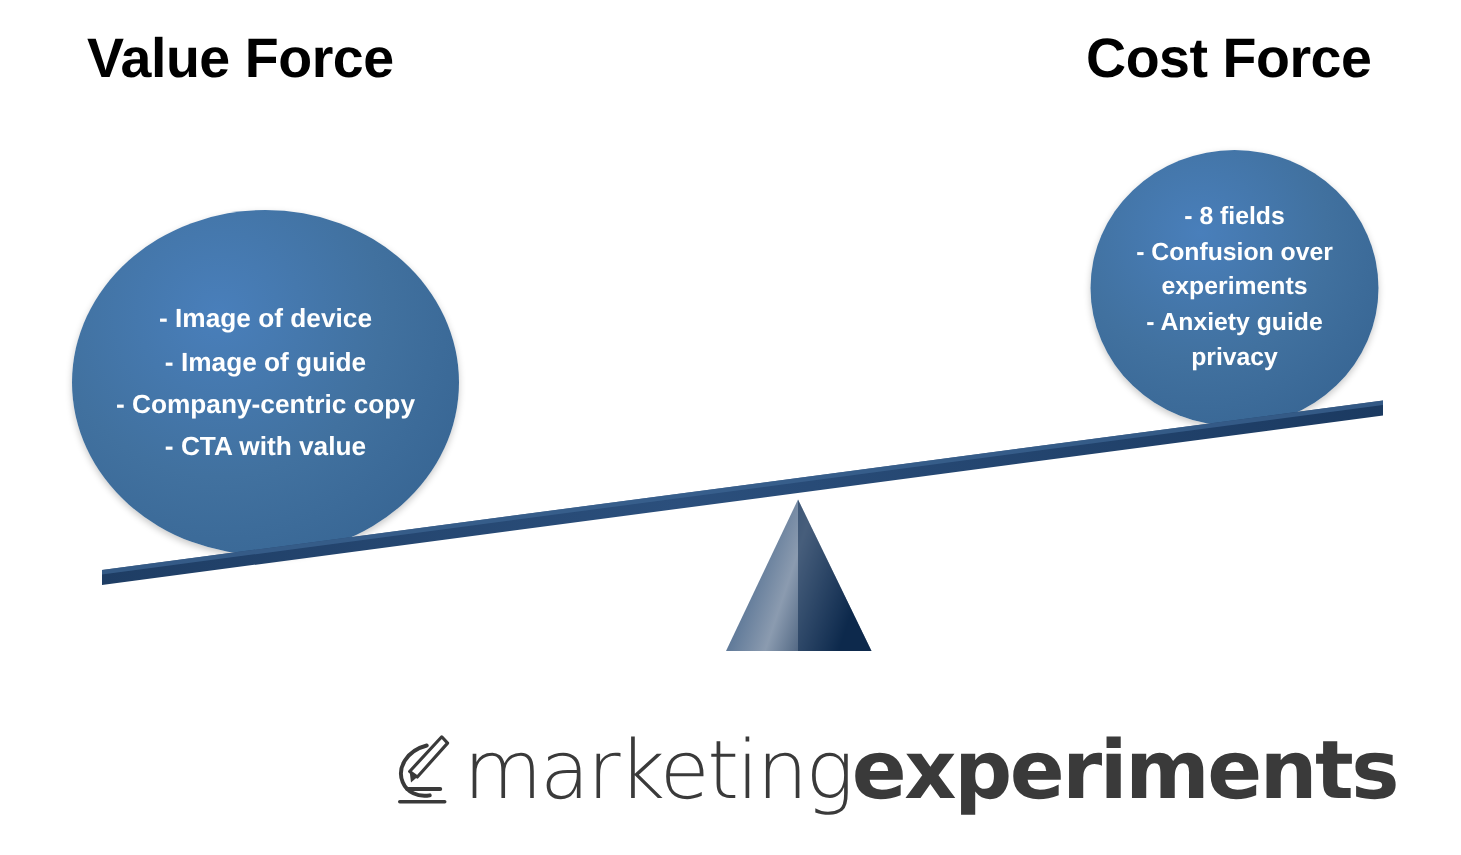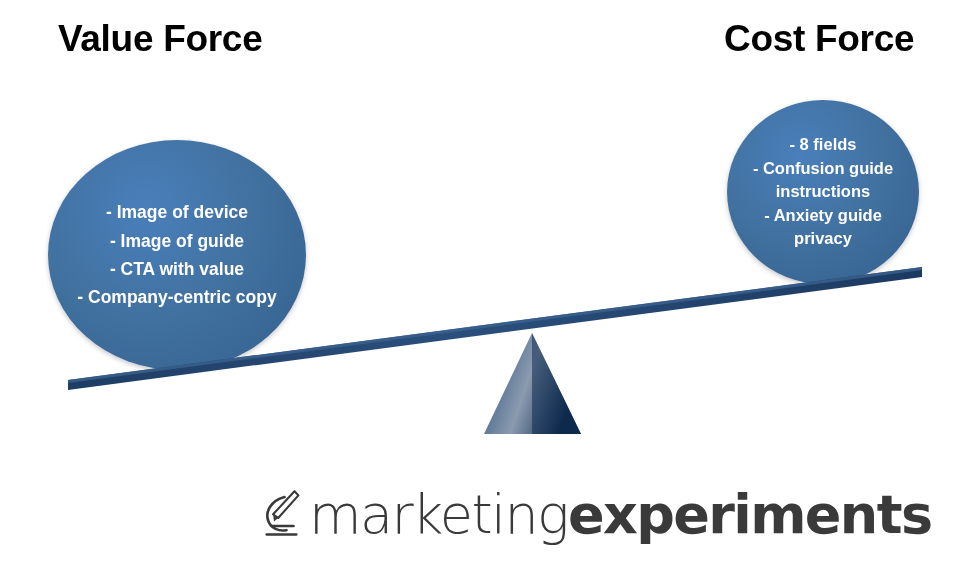--- a/index.html
+++ b/index.html
@@ -132,27 +132,27 @@
 
 <div id="stage">
 
   <div class="heading" id="heading-value">Value Force</div>
 
   <div class="heading" id="heading-cost">Cost Force</div>
 
   <div class="bubble" id="bubble-value">
     <span class="bubble-line">- Image of device</span>
     <span class="bubble-line">- Image of guide</span>
+    <span class="bubble-line">- Company-centric copy</span>
     <span class="bubble-line">- CTA with value</span>
-    <span class="bubble-line">- Company-centric copy</span>
   </div>
 
   <div class="bubble" id="bubble-cost">
     <span class="bubble-line">- 8 fields</span>
-    <span class="bubble-line">- Confusion guide instructions</span>
+    <span class="bubble-line">- Confusion over experiments</span>
     <span class="bubble-line">- Anxiety guide privacy</span>
   </div>
 
   <svg id="balance" viewBox="0 0 974 570">
     <defs>
       <linearGradient id="fulcrumGrad" x1="0" y1="0" x2="1" y2="0.35">
         <stop offset="0%" stop-color="#2a5585"></stop>
         <stop offset="55%" stop-color="#18386180"></stop>
         <stop offset="100%" stop-color="#0c2748"></stop>
       </linearGradient>

